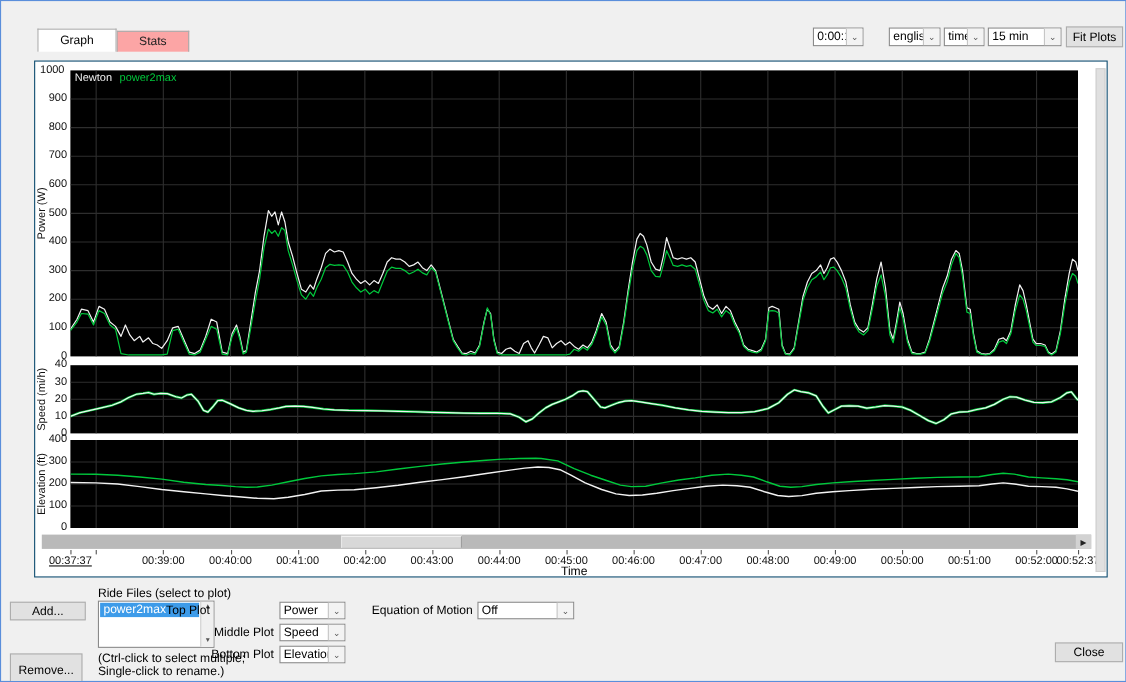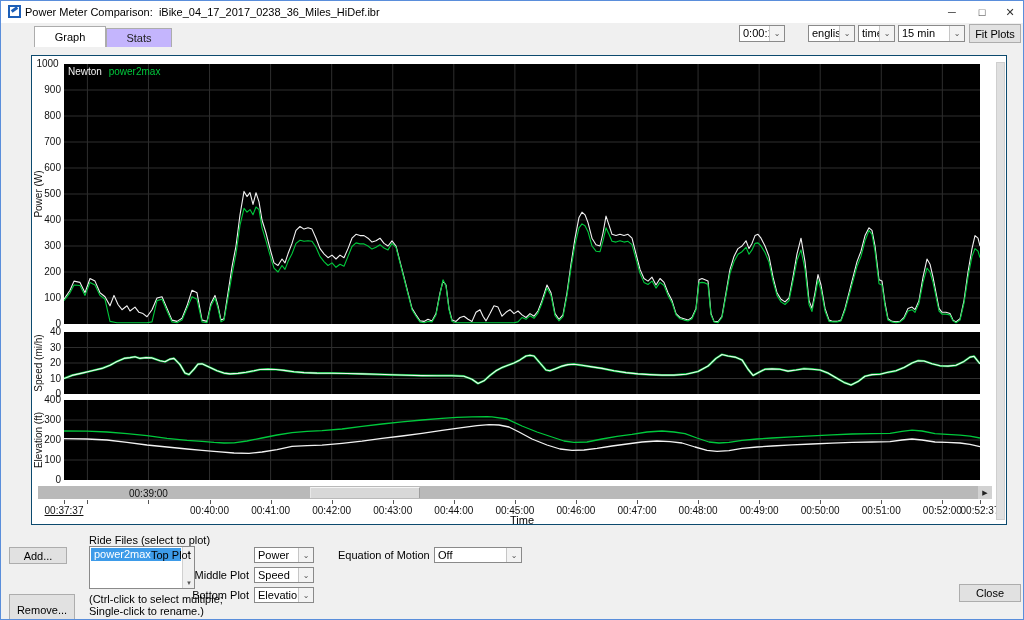--- a/index.html
+++ b/index.html
@@ -6,21 +6,21 @@
   .window{position:relative;width:1024px;height:620px;background:#f0f0f0;border:1px solid #5a8edb;
           box-sizing:border-box;font-family:"Liberation Sans",sans-serif;overflow:hidden;color:#000}
   .abs{position:absolute}
   .titlebar{position:absolute;left:0;top:0;width:100%;height:22px;background:#fff}
   .title-text{position:absolute;left:24px;top:5px;font-size:11px;white-space:pre}
   .winbtn{position:absolute;top:0;width:30px;height:22px;text-align:center;line-height:22px;font-size:11px;color:#333}
   .appicon{position:absolute;left:7px;top:4px;width:13px;height:13px;background:#fff;border:2px solid #1d5fb8;box-sizing:border-box}
   .appicon:after{content:"";position:absolute;left:1px;top:1px;width:7px;height:3px;background:#1d5fb8;transform:rotate(-35deg)}
   .tab{position:absolute;font-size:11px;text-align:center;border:1px solid #acacac;border-bottom:none;box-sizing:border-box}
   .tab.active{background:#fff;z-index:2}
-  .tab.inactive{background:#c4b5fd;color:#222}
+  .tab.inactive{background:#fca5a5;color:#222}
   .btn{background:#e1e1e1;border:1px solid #adadad;font-size:11px;text-align:center;box-sizing:border-box;
        display:flex;align-items:center;justify-content:center}
   .combo{background:#fff;border:1px solid #8a8a8a;font-size:11px;display:flex;align-items:stretch;box-sizing:border-box}
   .combo .val{flex:1;padding:1px 3px;white-space:nowrap;overflow:hidden;line-height:13px}
   .combo .arr{width:14px;border-left:1px solid #c6c6c6;background:#f3f3f3;color:#555;font-size:8px;
               display:flex;align-items:center;justify-content:center}
   .panel{position:absolute;left:30px;top:54px;width:976px;height:470px;background:#fff;border:1px solid #0c4a6e;box-sizing:border-box}
   .plot{position:absolute;left:32px;background:#000}
   .legend{position:absolute;left:36px;top:10px;font-size:10px;z-index:3}
   .axtitle{position:absolute;font-size:10px;color:#111;transform:translate(-50%,-50%) rotate(-90deg);white-space:nowrap}
@@ -38,27 +38,20 @@
   .listitem{position:absolute;left:1px;top:1px;right:13px;height:13px;background:#3d9be9;color:#fff;font-size:11px;
             line-height:13px;padding-left:3px}
   .lbscroll{position:absolute;right:0;top:0;width:12px;height:100%;background:#f0f0f0;border-left:1px solid #d0d0d0;box-sizing:border-box}
   .lbarrow{position:absolute;left:0;width:12px;height:10px;font-size:6px;color:#555;text-align:center;line-height:10px}
 </style>
 </head>
 <body>
 
 <div class="window">
 
-  <div class="titlebar">
-    <div class="appicon"></div>
-    <span class="title-text">Power Meter Comparison:  iBike_04_17_2017_0238_36_Miles_HiDef.ibr</span>
-    <div class="winbtn" style="left:936px">─</div>
-    <div class="winbtn" style="left:966px">□</div>
-    <div class="winbtn" style="left:994px">✕</div>
-  </div>
 
   <div class="tab active" style="left:33px;top:25px;width:72px;height:21px;line-height:20px"><span>Graph</span></div>
   <div class="tab inactive" style="left:105px;top:27px;width:66px;height:19px;line-height:18px"><span>Stats</span></div>
 
   <div class="combo abs" style="left:738px;top:24px;width:46px;height:17px">
     <span class="val">0:00:10</span>
       <span class="arr">⌄</span>
   </div>
   <div class="combo abs" style="left:807px;top:24px;width:47px;height:17px">
     <span class="val">english</span>
@@ -186,21 +179,21 @@
     <div class="sbtrack">
       <div class="sbthumb"></div>
       <div class="sbarrow">▶</div>
     </div>
 
     <div id="xlabels">
         <div class="xtickmark" style="left: 32px; top: 444px;"></div>
         <div class="xtick" style="left: 2px; top: 449px; text-decoration: underline;">00:37:37</div>
         <div class="xtickmark" style="left: 55.4089px; top: 444px;"></div>
         <div class="xtickmark" style="left: 116.476px; top: 444px;"></div>
-        <div class="xtick" style="left: 86.4756px; top: 432px;">00:39:00</div>
+        <div class="xtick" style="left: 86.4756px; top: 449px;">00:39:00</div>
         <div class="xtickmark" style="left: 177.542px; top: 444px;"></div>
         <div class="xtick" style="left: 147.542px; top: 449px;">00:40:00</div>
         <div class="xtickmark" style="left: 238.609px; top: 444px;"></div>
         <div class="xtick" style="left: 208.609px; top: 449px;">00:41:00</div>
         <div class="xtickmark" style="left: 299.676px; top: 444px;"></div>
         <div class="xtick" style="left: 269.676px; top: 449px;">00:42:00</div>
         <div class="xtickmark" style="left: 360.742px; top: 444px;"></div>
         <div class="xtick" style="left: 330.742px; top: 449px;">00:43:00</div>
         <div class="xtickmark" style="left: 421.809px; top: 444px;"></div>
         <div class="xtick" style="left: 391.809px; top: 449px;">00:44:00</div>
@@ -221,21 +214,21 @@
         <div class="xtickmark" style="left: 910.342px; top: 444px;"></div>
         <div class="xtick" style="left: 880.342px; top: 449px;">00:52:00</div>
         <div class="xtickmark" style="left: 948px; top: 444px;"></div>
         <div class="xtick" style="left: 918px; top: 449px;">00:52:37</div>
       </div>
     <div class="lbl" style="left:490px;top:458px;transform:translateX(-50%)">Time</div>
 
     <div class="vstrip"></div>
   </div>
 
-  <div class="btn abs" style="left:8px;top:546px;width:58px;height:17px">
+  <div class="btn abs" style="left:8px;top:546px;width:69px;height:17px">
       <span>Add...</span>
     </div>
   <div class="btn abs" style="left:8px;top:593px;width:66px;height:31px">
       <span>Remove...</span>
     </div>
 
   <div class="lbl" style="left:88px;top:533px">Ride Files (select to plot)</div>
   <div class="listbox">
     <div class="listitem">power2max</div>
     <div class="lbscroll">

